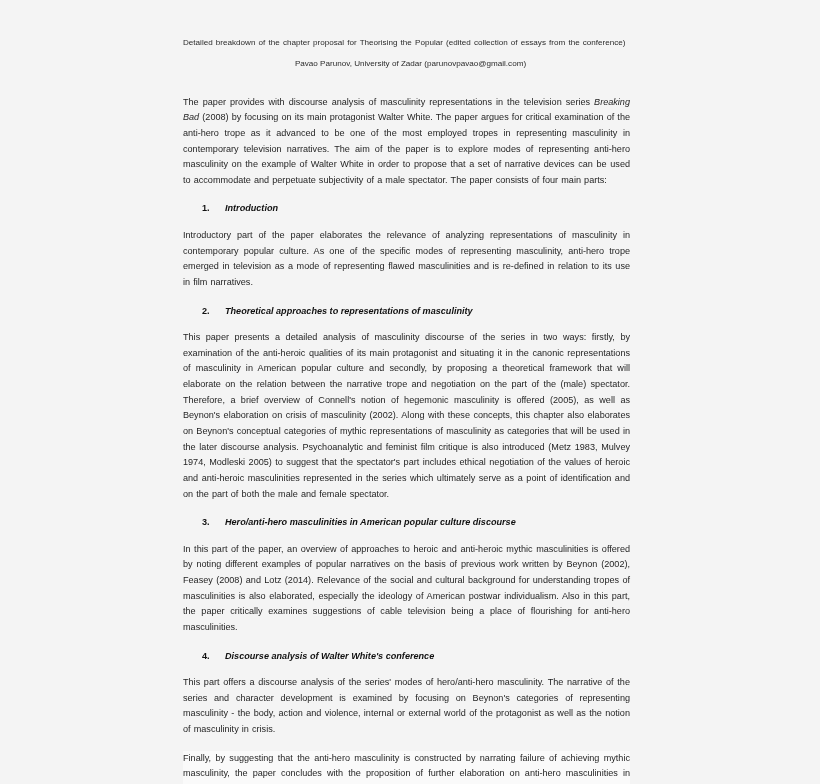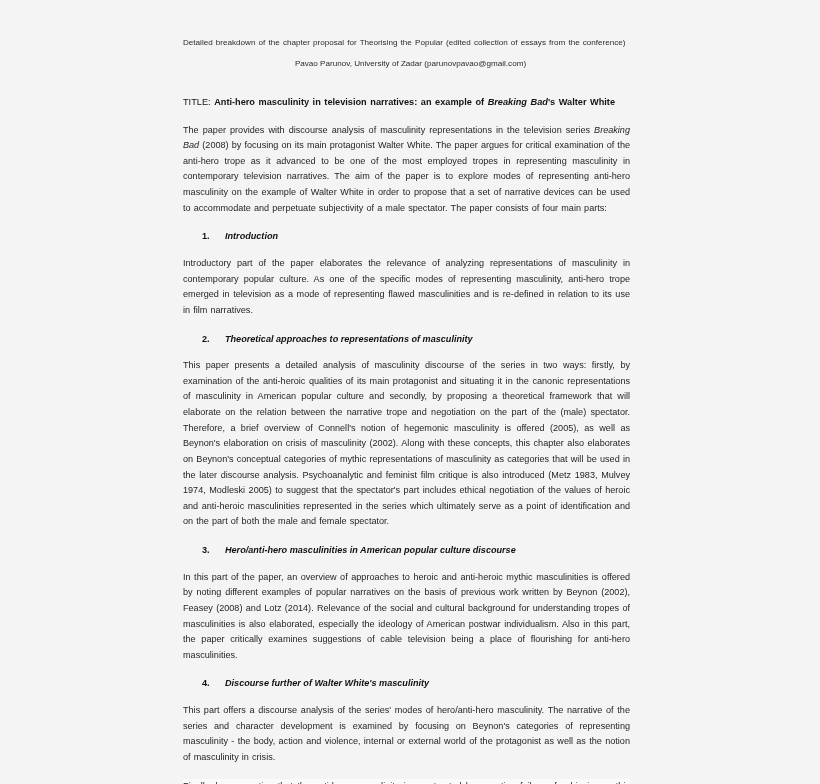--- a/index.html
+++ b/index.html
@@ -106,23 +106,20 @@
 </head>
 <body>
 
 <div class="page">
   <div class="content">
 
     <p class="doc-header">Detailed breakdown of the chapter proposal for Theorising the Popular (edited collection of essays from the conference)</p>
 
     <p class="doc-author">Pavao Parunov, University of Zadar (parunovpavao@gmail.com)</p>
 
-    <p class="doc-title">
-      <span class="label">TITLE:</span><span class="strong">&nbsp;</span><span class="strong">Anti-hero masculinity in television narratives: an example of</span><span class="strong">&nbsp;</span><span class="strong-italic">Breaking Bad</span><span class="strong">'s Walter White</span>
-    </p>
 
     <p class="body">
       <span>The paper provides with discourse analysis of masculinity representations in the television series </span><span class="it">Breaking Bad</span><span> (2008) by focusing on its main protagonist Walter White. The paper argues for critical examination of the anti-hero trope as it advanced to be one of the most employed tropes in representing masculinity in contemporary television narratives. The aim of the paper is to explore modes of representing anti-hero masculinity on the example of Walter White in order to propose that a set of narrative devices can be used to accommodate and perpetuate subjectivity of a male spectator. The paper consists of four main parts:</span>
     </p>
 
     <div class="section-heading">
       <span class="num">1.</span>
       <span class="label">Introduction</span>
     </div>
     <p class="body">Introductory part of the paper elaborates the relevance of analyzing representations of masculinity in contemporary popular culture. As one of the specific modes of representing masculinity, anti-hero trope emerged in television as a mode of representing flawed masculinities and is re-defined in relation to its use in film narratives.</p>
@@ -134,20 +131,20 @@
     <p class="body">This paper presents a detailed analysis of masculinity discourse of the series in two ways: firstly, by examination of the anti-heroic qualities of its main protagonist and situating it in the canonic representations of masculinity in American popular culture and secondly, by proposing a theoretical framework that will elaborate on the relation between the narrative trope and negotiation on the part of the (male) spectator. Therefore, a brief overview of Connell's notion of hegemonic masculinity is offered (2005), as well as Beynon's elaboration on crisis of masculinity (2002). Along with these concepts, this chapter also elaborates on Beynon's conceptual categories of mythic representations of masculinity as categories that will be used in the later discourse analysis. Psychoanalytic and feminist film critique is also introduced (Metz 1983, Mulvey 1974, Modleski 2005) to suggest that the spectator's part includes ethical negotiation of the values of heroic and anti-heroic masculinities represented in the series which ultimately serve as a point of identification and on the part of both the male and female spectator.</p>
 
     <div class="section-heading">
       <span class="num">3.</span>
       <span class="label">Hero/anti-hero masculinities in American popular culture discourse</span>
     </div>
     <p class="body">In this part of the paper, an overview of approaches to heroic and anti-heroic mythic masculinities is offered by noting different examples of popular narratives on the basis of previous work written by Beynon (2002), Feasey (2008) and Lotz (2014). Relevance of the social and cultural background for understanding tropes of masculinities is also elaborated, especially the ideology of American postwar individualism. Also in this part, the paper critically examines suggestions of cable television being a place of flourishing for anti-hero masculinities.</p>
 
     <div class="section-heading">
       <span class="num">4.</span>
-      <span class="label">Discourse further of Walter White's masculinity</span>
+      <span class="label">Discourse analysis of Walter White's conference</span>
     </div>
     <p class="body">This part offers a discourse analysis of the series' modes of hero/anti-hero masculinity. The narrative of the series and character development is examined by focusing on Beynon's categories of representing masculinity - the body, action and violence, internal or external world of the protagonist as well as the notion of masculinity in crisis.</p>
 
     <p class="body last selected">Finally, by suggesting that the anti-hero masculinity is constructed by narrating failure of achieving mythic masculinity, the paper concludes with the proposition of further elaboration on anti-hero masculinities in television narratives by situating it in relation between the heroic and anti-heroic tropes</p>
 
   </div>
 </div>
 
 </body></html>

